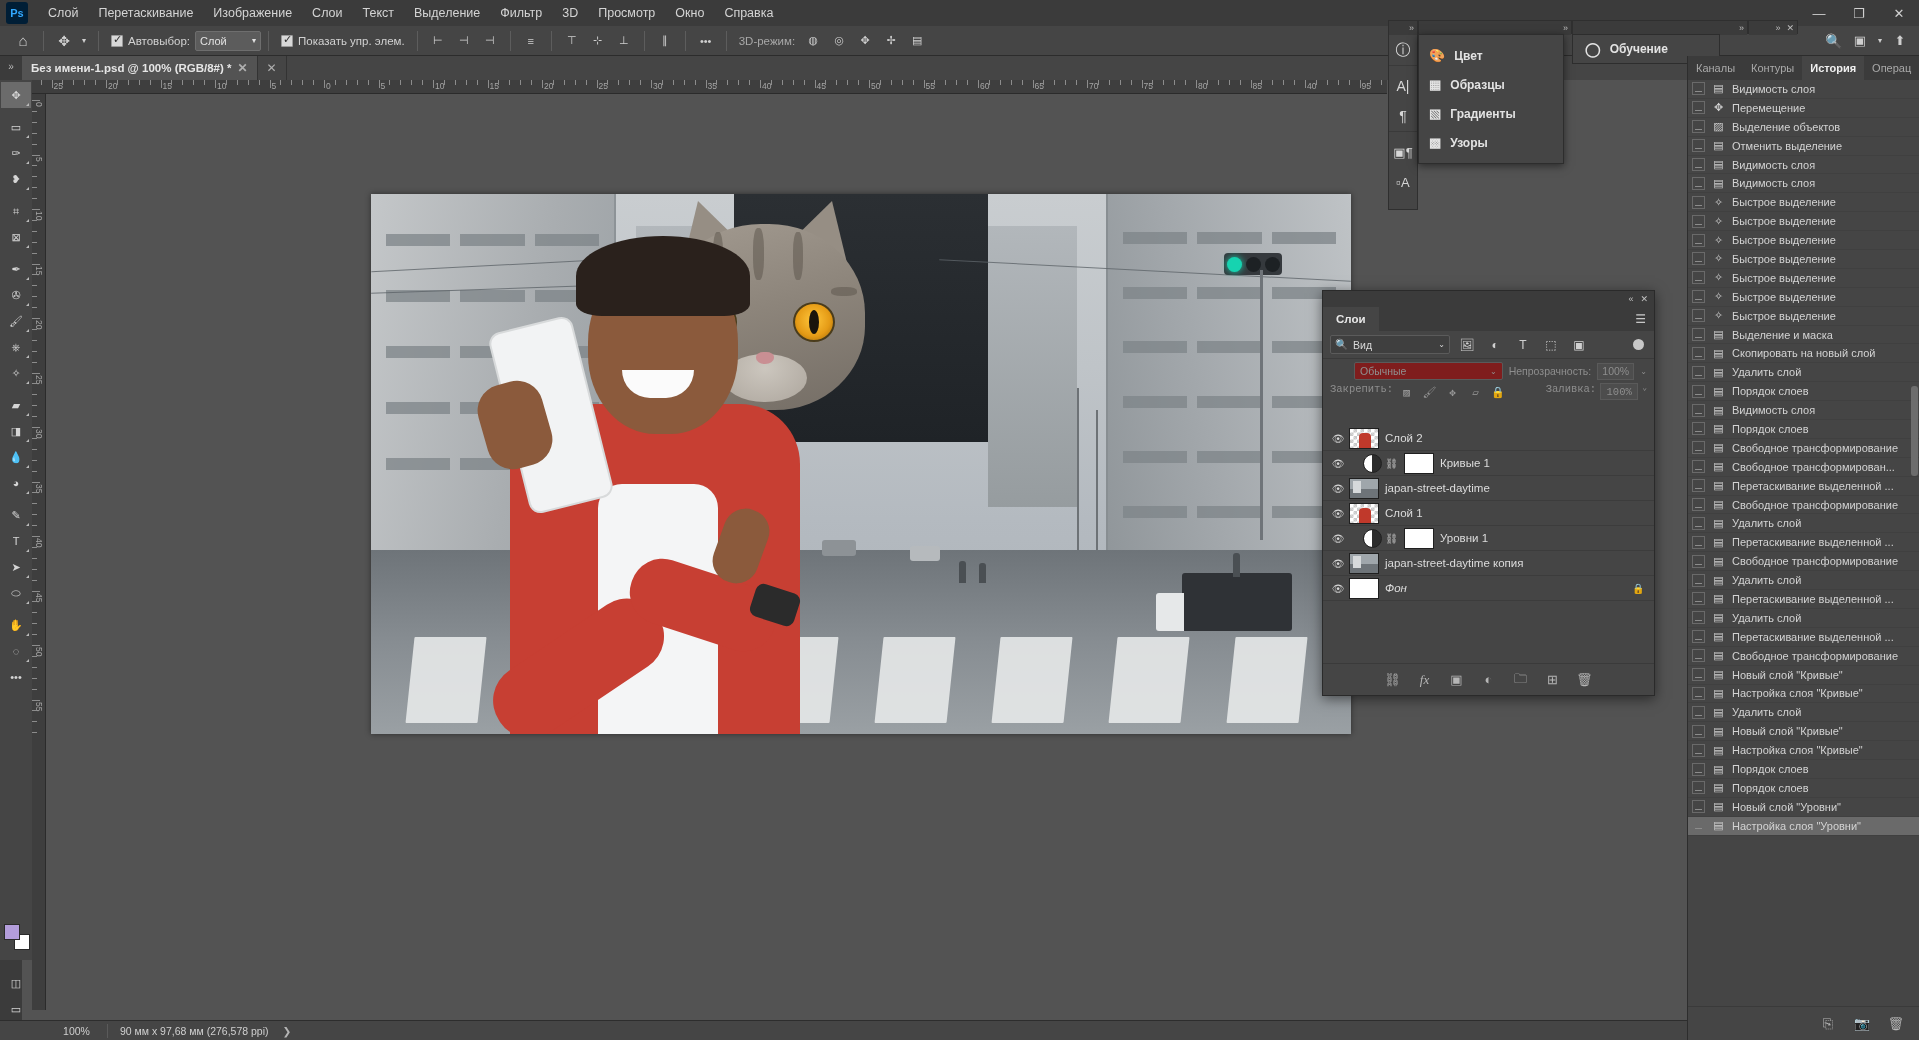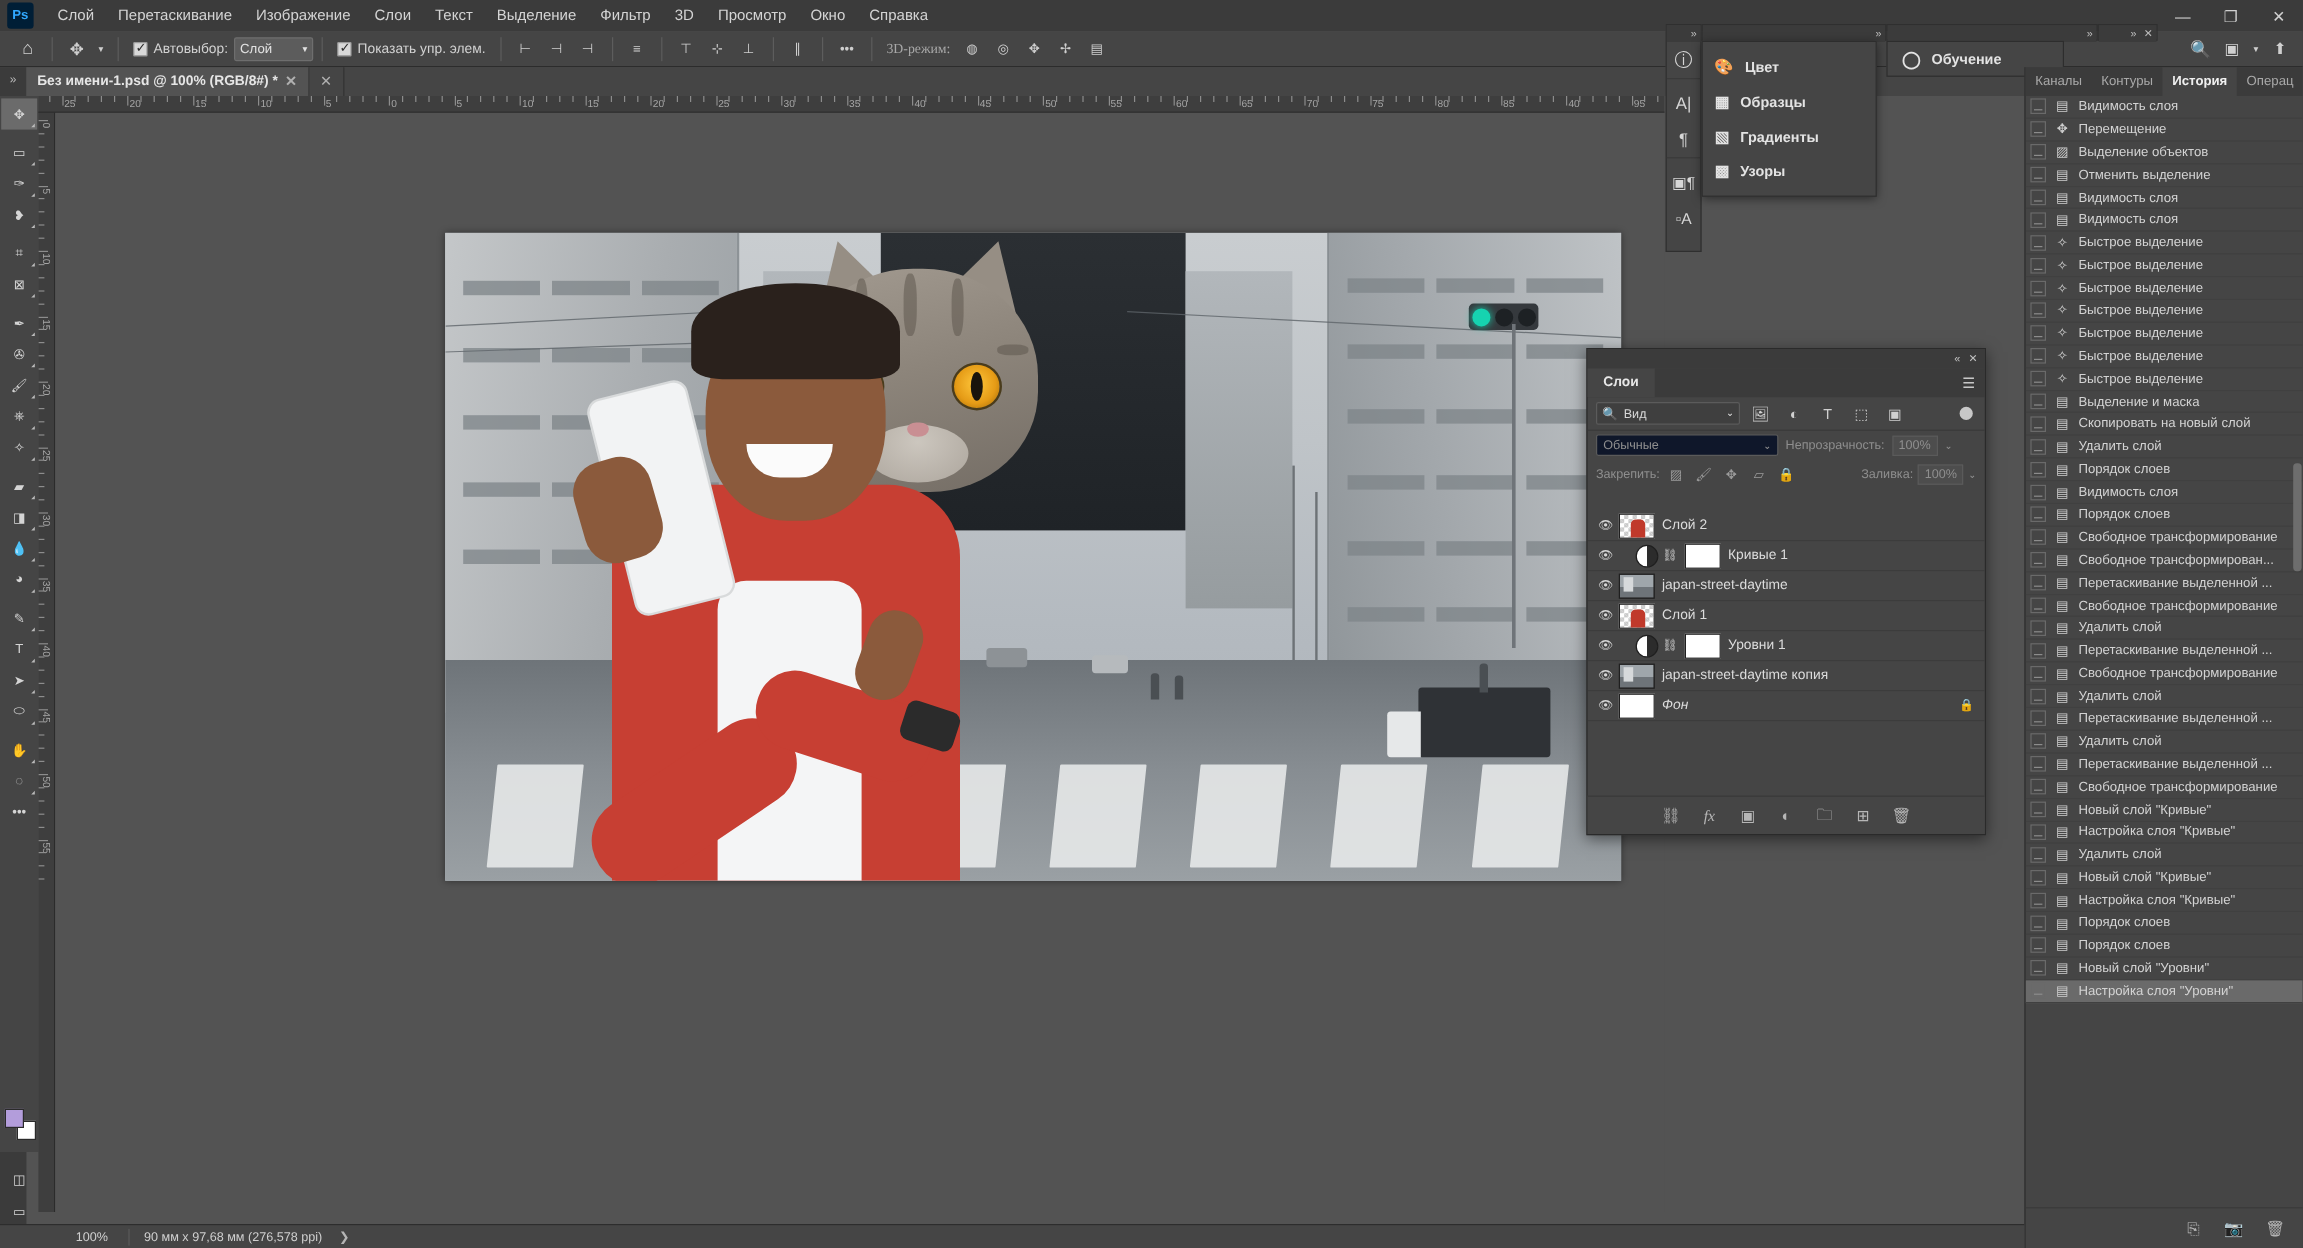--- a/index.html
+++ b/index.html
@@ -19,21 +19,21 @@
   
   .optbar{ position:absolute; top:26px; left:0; width:1919px; height:30px; background:#454545; display:flex; align-items:center;
            border-bottom:1px solid #2c2c2c; }
   .opt-sep{ width:1px; height:20px; background:#5d5d5d; margin:0 7px; }
   .opt-icon{ width:26px; height:24px; display:flex; align-items:center; justify-content:center; color:#cfcfcf; }
   .opt-check{ display:flex; align-items:center; gap:5px; padding:0 5px; font-size:11.5px; color:#d2d2d2; white-space:nowrap; }
   .cbox{ width:12px; height:12px; background:#d8d8d8; border:1px solid #9a9a9a; border-radius:1px; position:relative; }
   .cbox:after{ content:"✓"; position:absolute; left:1px; top:-3px; font-size:11px; color:#2c2c2c; }
   .opt-select{ width:66px; height:20px; background:#5c5c5c; border:1px solid #6e6e6e; border-radius:2px; display:flex;
                align-items:center; justify-content:space-between; padding:0 4px; font-size:11px; color:#e2e2e2; }
-  .opt-label{ font-size:11.5px; color:#a8a8a8; padding:0 5px; white-space:nowrap;font-family:Liberation Serif, serif; }
+  .opt-label{ font-size:11.5px; color:#a8a8a8; padding:0 5px; white-space:nowrap; }
   .optbar-right{ position:absolute; right:6px; display:flex; align-items:center; }
 
   
   .tabbar{ position:absolute; top:56px; left:22px; width:1897px; height:24px; background:#454545; display:flex; align-items:stretch; }
   .doc-tab{ display:flex; align-items:center; gap:6px; padding:0 9px; font-size:11.5px; background:#454545; color:#9d9d9d;
             border-right:1px solid #333; white-space:nowrap; }
   .doc-tab.active{ background:#535353; color:#e6e6e6; font-weight:bold; }
   .tab-close{ font-size:12px; color:#b0b0b0; }
 
   
@@ -146,27 +146,27 @@
   .lp-tabs{ height:24px; background:#3b3b3b; display:flex; align-items:stretch; }
   .lp-tab{ padding:0 13px; display:flex; align-items:center; font-size:11.5px; color:#e8e8e8; background:#454545; font-weight:bold; }
   .lp-menu{ margin-left:auto; padding:0 8px; display:flex; align-items:center; color:#c7c7c7; font-size:12px; }
   .lp-filter{ height:28px; display:flex; align-items:center; padding:0 7px; gap:6px; border-bottom:1px solid #3a3a3a; }
   .filter-sel{ width:120px; height:19px; background:#3f3f3f; border:1px solid #5b5b5b; border-radius:2px; display:flex;
                align-items:center; gap:5px; padding:0 4px; font-size:10.5px; color:#d8d8d8; }
   .filter-sel .chev{ margin-left:auto; font-size:8px; }
   .ficon{ width:22px; height:20px; display:flex; align-items:center; justify-content:center; color:#d0d0d0; font-size:12px; }
   .tgl{ margin-left:auto; width:11px; height:11px; border-radius:50%; background:#c8c8c8; margin-right:3px; }
   .lp-blend{ height:24px; display:flex; align-items:center; padding:0 7px; gap:6px; }
-  .blend-sel{ width:152px; height:18px; background:#0f172a; border:1px solid #5a5a5a; border-radius:2px; display:flex;
-              align-items:center; padding:0 5px; font-size:10.5px; color:#909090; }
+  .blend-sel{ width:152px; height:18px; background:#7f1d1d; border:1px solid #5a5a5a; border-radius:2px; display:flex;
+              align-items:center; padding:0 5px; font-size:10.5px; color:#909090;margin-left:24px; }
   .blend-sel .chev{ margin-left:auto; font-size:8px; }
   .lbl-dim{ font-size:10.5px; color:#8e8e8e; white-space:nowrap; }
   .num-box{ width:38px; height:17px; background:#4d4d4d; border:1px solid #5a5a5a; font-size:10.5px; color:#8e8e8e;
             display:flex; align-items:center; justify-content:center; }
-  .lp-lock{ height:24px; display:flex; align-items:center; padding:0 7px; gap:4px; }
+  .lp-lock{ height:24px; display:flex; align-items:flex-start; padding:0 7px; gap:4px;font-family:Liberation Mono, monospace; }
   .lock-ic{ width:19px; height:18px; display:flex; align-items:center; justify-content:center; color:#9c9c9c; font-size:11px; }
   .lp-list{ position:absolute; top:135px; left:0; right:0; bottom:32px; overflow:hidden; }
   .layer-row{ height:25px; display:flex; align-items:center; border-bottom:1px solid #3c3c3c; padding-left:4px; }
   .eye{ width:22px; display:flex; align-items:center; justify-content:center; color:#d7d7d7; font-size:10px; }
   .thumb{ width:30px; height:21px; border:1px solid #1f1f1f; margin-right:6px; flex:none; background:#fff; }
   .thumb.checker{ background-image:linear-gradient(45deg,#c9c9c9 25%,transparent 25%,transparent 75%,#c9c9c9 75%),
                    linear-gradient(45deg,#c9c9c9 25%,#fff 25%,#fff 75%,#c9c9c9 75%); background-size:7px 7px; background-position:0 0,3.5px 3.5px; }
   .thumb.street{ background:linear-gradient(#9fa6ab 0 55%,#6e7479 55% 100%); position:relative; }
   .thumb.street:after{ content:""; position:absolute; left:3px; top:2px; width:8px; height:12px; background:#d6d9db; }
   .thumb.person{ position:relative; }

